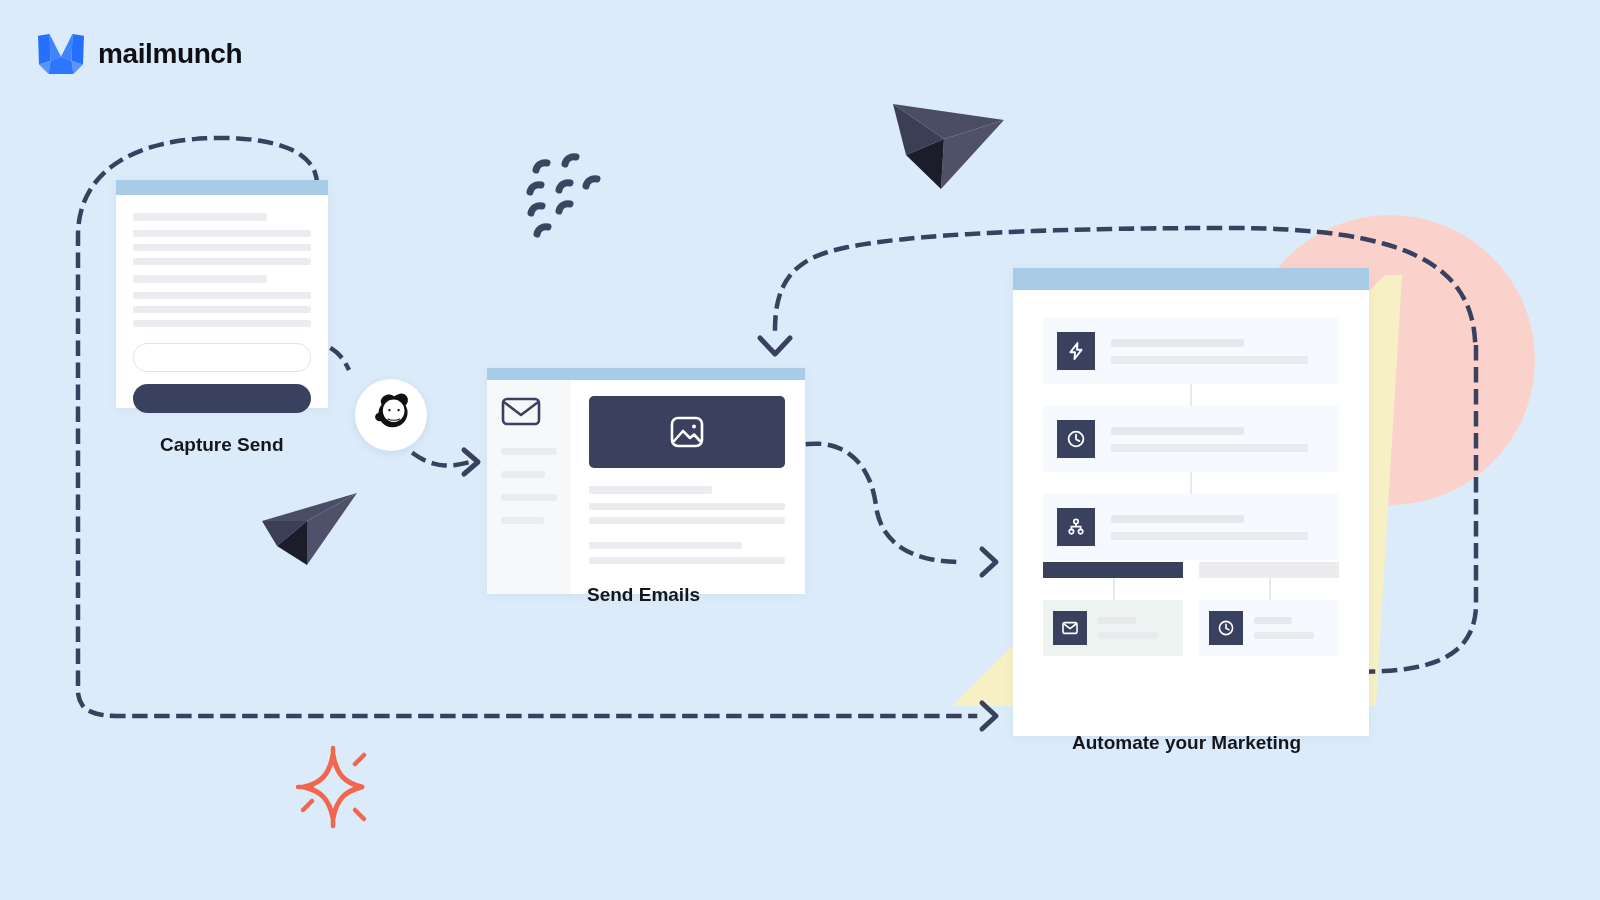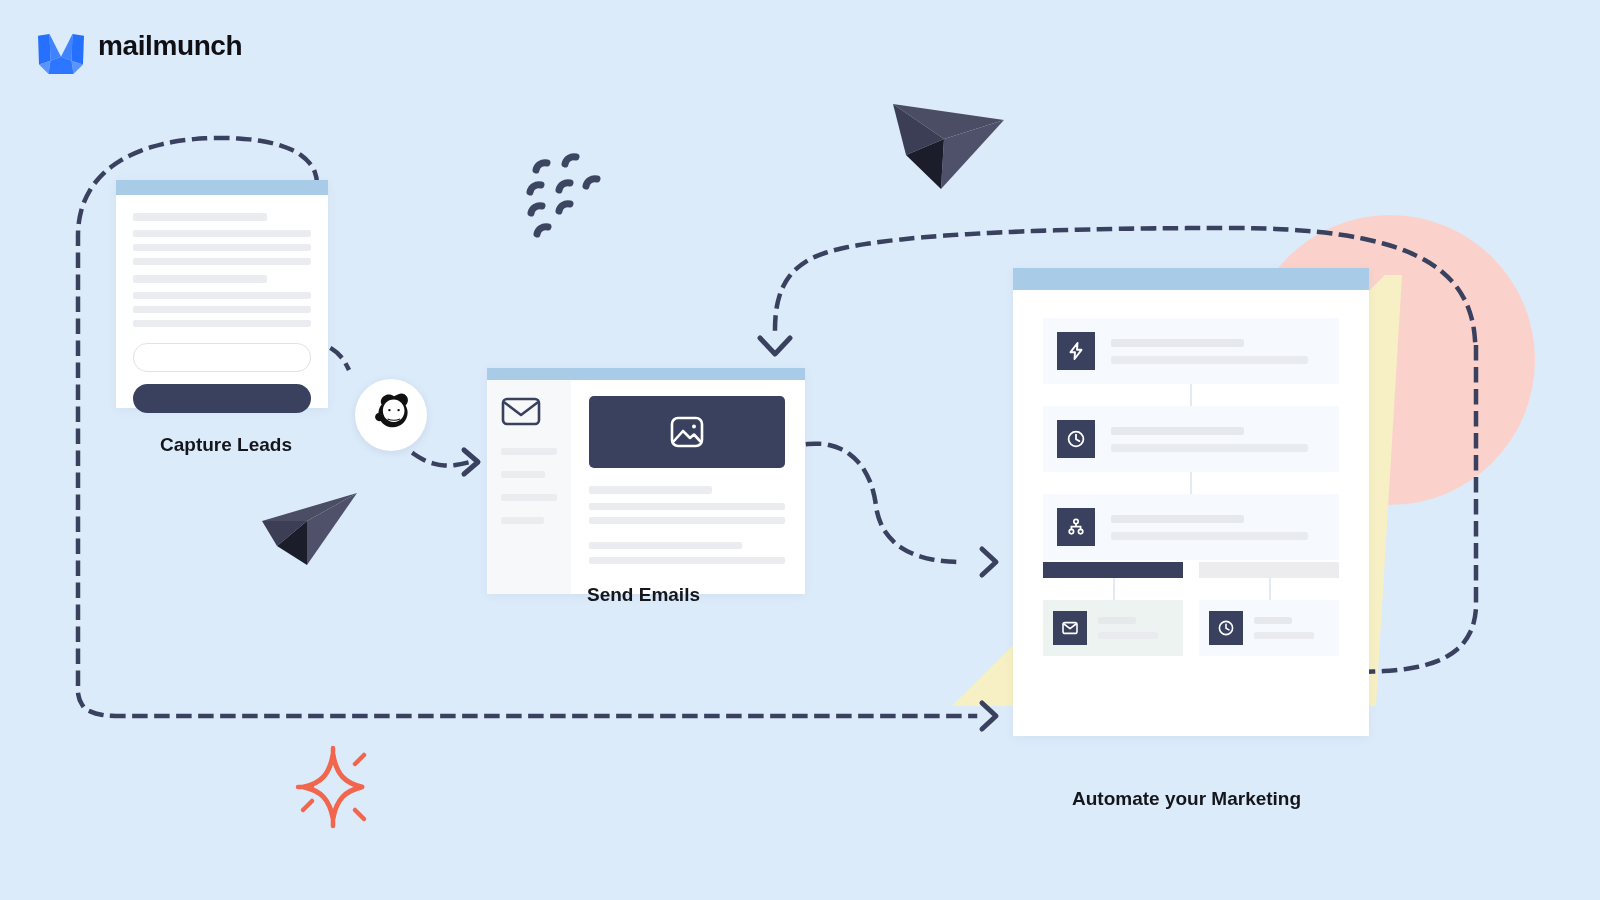--- a/index.html
+++ b/index.html
@@ -5,21 +5,21 @@
   html,body{margin:0;padding:0;}
   body{
     width:1600px;height:900px;overflow:hidden;
     background:#dcebfa;
     font-family:"Liberation Sans","DejaVu Sans",sans-serif;
     position:relative;
   }
   #stage{position:absolute;inset:0;width:1600px;height:900px;}
 
   
-  .logo{position:absolute;left:36px;top:32px;display:flex;gap:12px;}
+  .logo{position:absolute;left:36px;top:32px;display:flex;align-items:center;gap:12px;}
   .logo-mark{width:50px;height:44px;display:block;}
   .logo-word{font-size:28px;font-weight:700;color:#101014;letter-spacing:-0.4px;line-height:1;}
 
   
   .card{position:absolute;background:#ffffff;box-shadow:0 2px 10px rgba(40,60,100,.06);}
   .card-bar{width:100%;background:#a8cbe8;}
 
   
   #card-capture{left:116px;top:180px;width:212px;height:228px;}
   #card-capture .card-bar{height:15px;}
@@ -65,21 +65,21 @@
   .leaf.b{background:#f6fafe;}
   .leaf .flow-ico{width:34px;height:34px;flex:0 0 34px;margin-right:11px;}
   .leaf .flow-ico svg{width:18px;height:18px;}
   .leaf .l1{height:7px;width:50%;background:#e6e8ec;border-radius:2px;margin-bottom:8px;}
   .leaf .l2{height:7px;width:80%;background:#e9ebef;border-radius:2px;}
 
   
   .caption{position:absolute;font-size:19px;font-weight:700;color:#14161c;white-space:nowrap;}
   #cap-capture{left:160px;top:434px;}
   #cap-send{left:587px;top:584px;}
-  #cap-auto{left:1072px;top:788px;}
+  #cap-auto{left:1072px;top:732px;}
 
   
   #mc-badge{position:absolute;left:355px;top:379px;width:72px;height:72px;border-radius:50%;
             background:#fff;box-shadow:0 2px 8px rgba(40,60,100,.10);}
   #mc-badge svg{position:absolute;left:13px;top:11px;width:46px;height:48px;}
 </style>
 </head>
 <body>
 
 <div id="stage">
@@ -139,21 +139,21 @@
       <div class="sk full"></div>
       <div class="sk full"></div>
       <div class="sk short" style="margin-top:10px"></div>
       <div class="sk full"></div>
       <div class="sk full"></div>
       <div class="sk full"></div>
       <div class="lead-input"></div>
       <div class="lead-btn"></div>
     </div>
   </div>
-  <div class="caption" id="cap-capture">Capture Leads</div>
+  <div class="caption" id="cap-capture">Capture Send</div>
 
   <div id="mc-badge">
     <svg viewBox="0 0 46 48">
       <g fill="#111111">
         <path d="M30.5,4.2c3.1-1.4,6.5-0.3,8.3,2.4c1.9,2.9,1.3,6.6-1.2,8.8c1.3,2.1,2,4.6,2,7.2c0,8.1-6.6,14.7-14.7,14.7
                  c-5,0-9.5-2.5-12.1-6.4c-1.9,0.6-3.9,0-5-1.6c-1.3-1.9-0.8-4.5,1.1-5.8c0.5-0.3,1-0.5,1.5-0.6c0.2-3.1,1.4-6,3.3-8.3
                  C11.9,11.8,13,8.6,15.4,6.6C18.6,3.9,22.9,4,26,6.3C27.3,5.4,28.8,4.8,30.5,4.2z M25.6,9.5c-4.9,0-9,3.3-10.3,7.8
                  c-0.5,1.8-0.6,3.6-0.3,5.3c0.2,1.3,0.6,2.5,1.2,3.6c1.8,3.4,5.4,5.7,9.5,5.7c4.2,0,7.9-2.4,9.6-5.9c0.8-1.6,1.2-3.4,1.2-5.3
                  C36.5,14.4,31.6,9.5,25.6,9.5z"></path>
         <ellipse cx="21.2" cy="19.6" rx="2.1" ry="2.6" fill="#fff"></ellipse>

